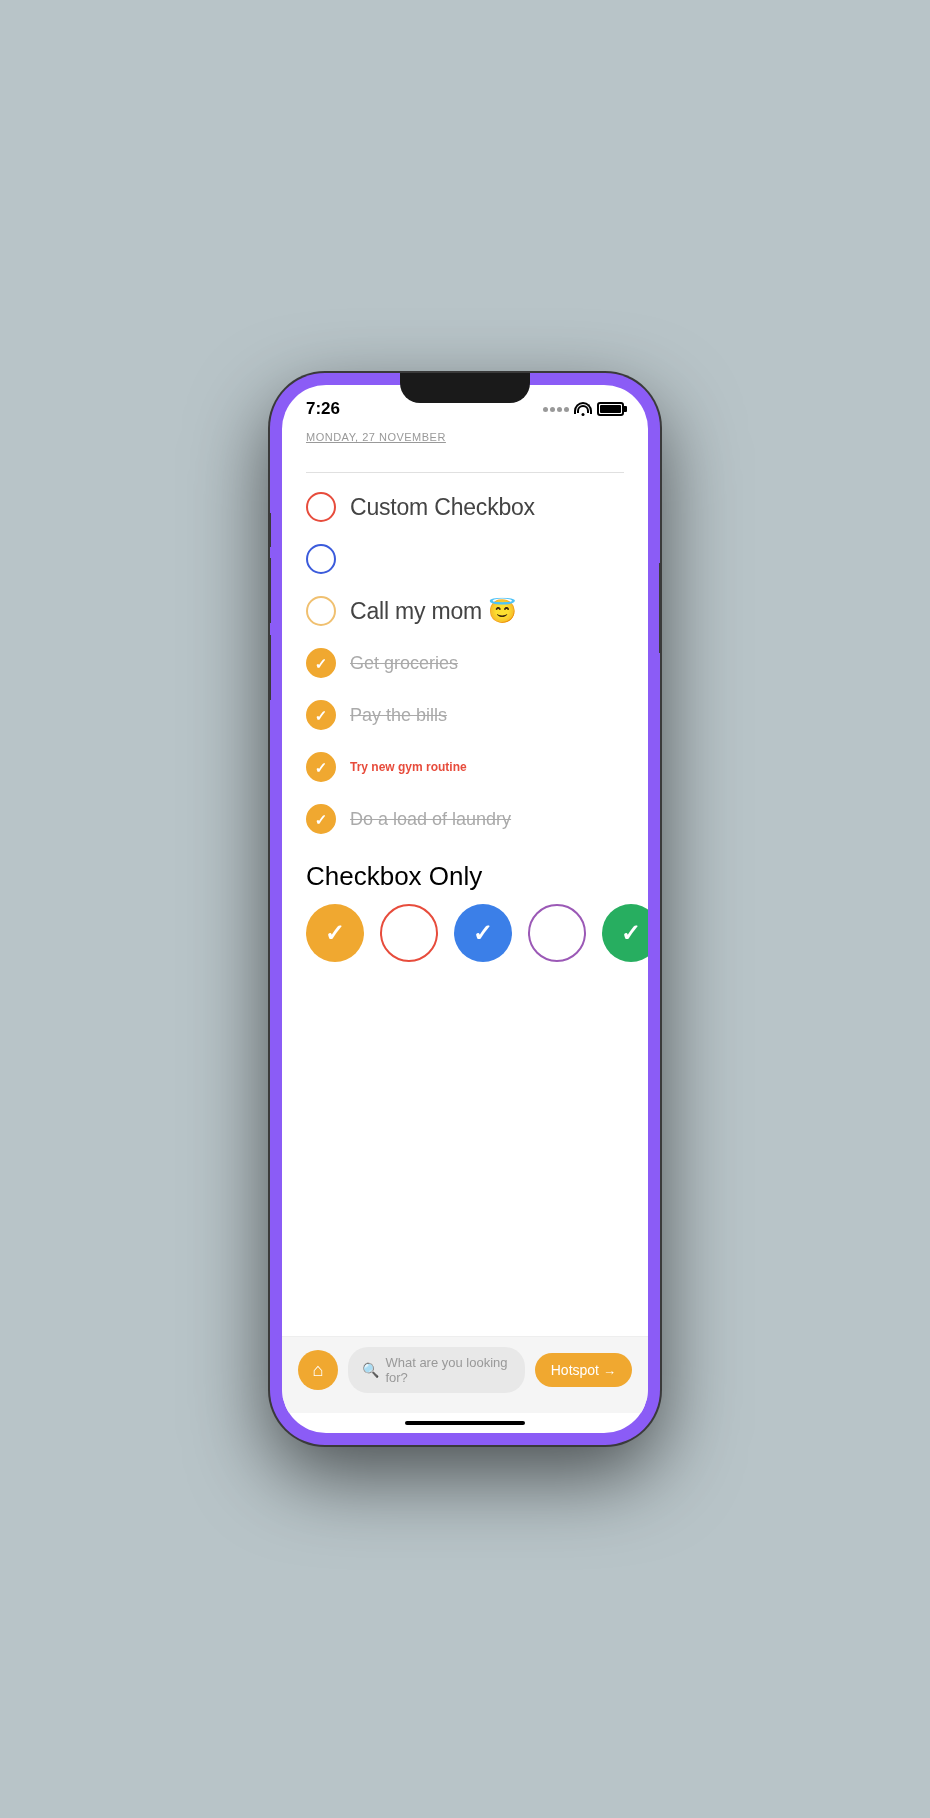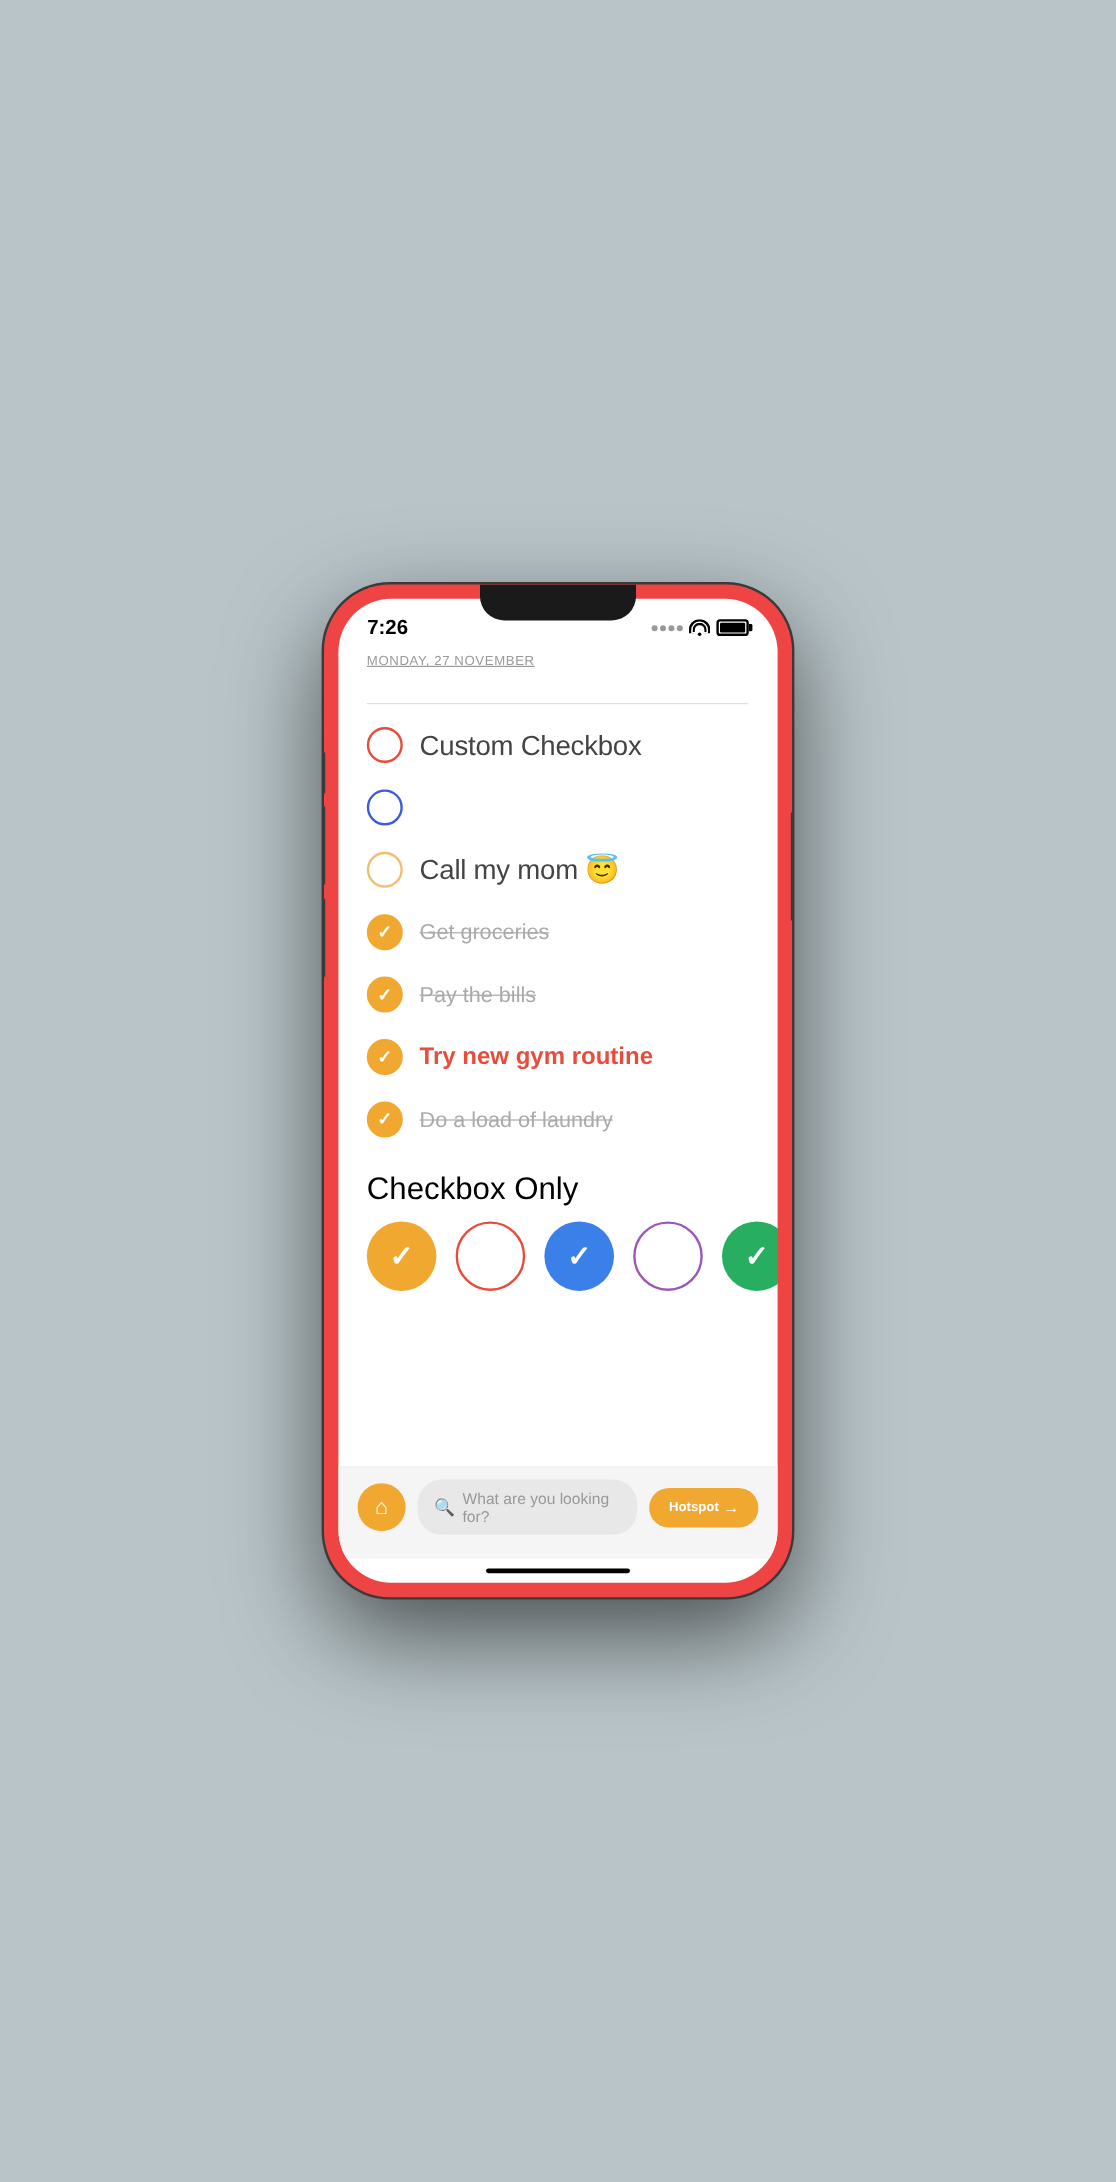--- a/index.html
+++ b/index.html
@@ -6,22 +6,22 @@
     body {
       background: #b8c4c8;
       display: flex;
       justify-content: center;
       align-items: center;
       min-height: 100vh;
       font-family: -apple-system, BlinkMacSystemFont, 'Helvetica Neue', Arial, sans-serif;
     }
     .phone-outer {
       width: 390px;
-      height: 844px;
-      background: #ef4444;
+      height: 1072px;
+      background: #8b5cf6;
       border-radius: 55px;
       position: relative;
       box-shadow: 0 0 0 2px #3a3a3a, 0 30px 80px rgba(0,0,0,0.6);
       overflow: hidden;
     }
     .phone-screen {
       position: absolute;
       top: 12px;
       left: 12px;
       right: 12px;
@@ -196,21 +196,21 @@
       font-weight: 400;
       letter-spacing: -0.2px;
     }
     .task-text-strikethrough {
       font-size: 18px;
       color: #aaa;
       text-decoration: line-through;
       font-weight: 400;
     }
     .task-text-red {
-      font-size: 20px;
+      font-size: 12px;
       color: #e74c3c;
       font-weight: 600;
     }
     
     .section-title {
       font-size: 26px;
       font-weight: 400;
       color: #000;
       padding: 16px 24px 12px;
     }
@@ -275,22 +275,22 @@
       color: #999;
     }
     .hotspot-btn {
       background: #f0a830;
       border-radius: 20px;
       padding: 9px 16px;
       display: flex; align-items: center; gap: 4px;
     }
     .hotspot-label {
       color: white;
-      font-size: 11px;
-      font-weight: 700;
+      font-size: 14px;
+      font-weight: 400;
       text-align: right;
     }
     .hotspot-arrow {
       color: white;
       font-size: 13px;
     }
     
     .home-indicator {
       height: 20px;
       display: flex; align-items: center; justify-content: center;

